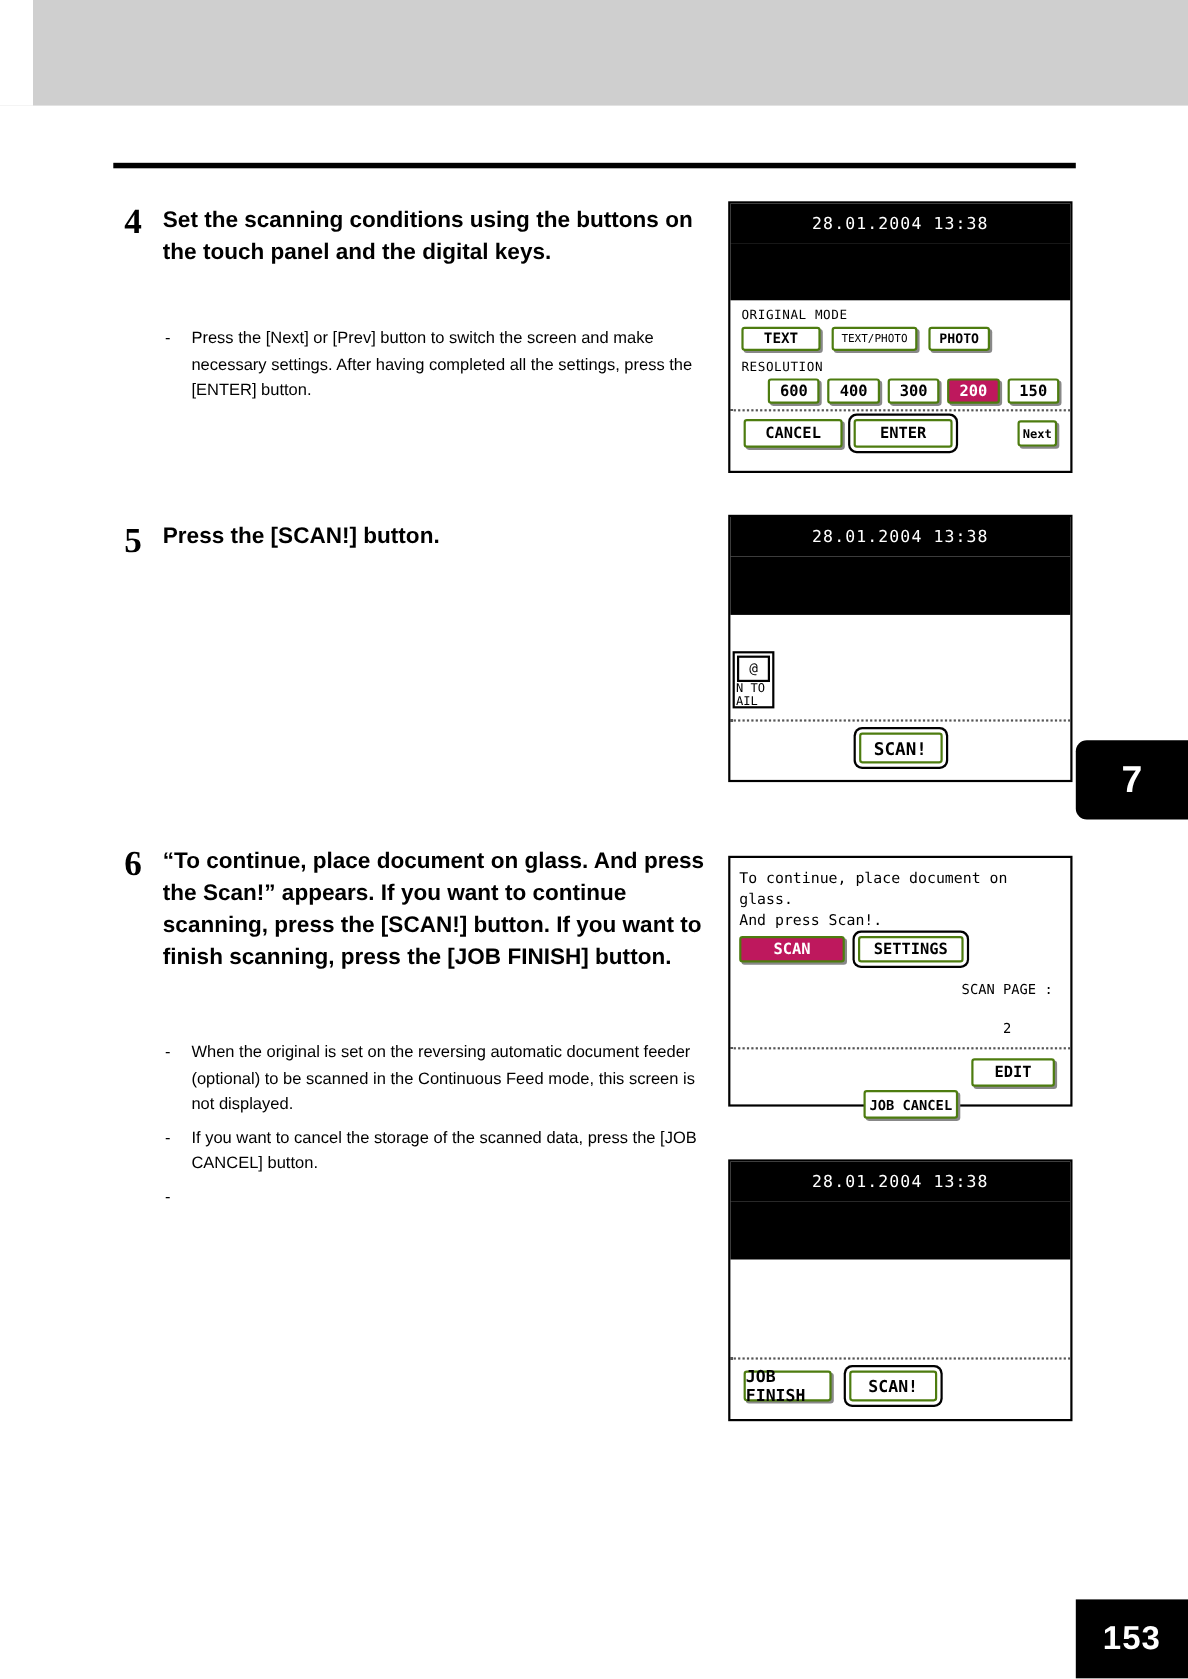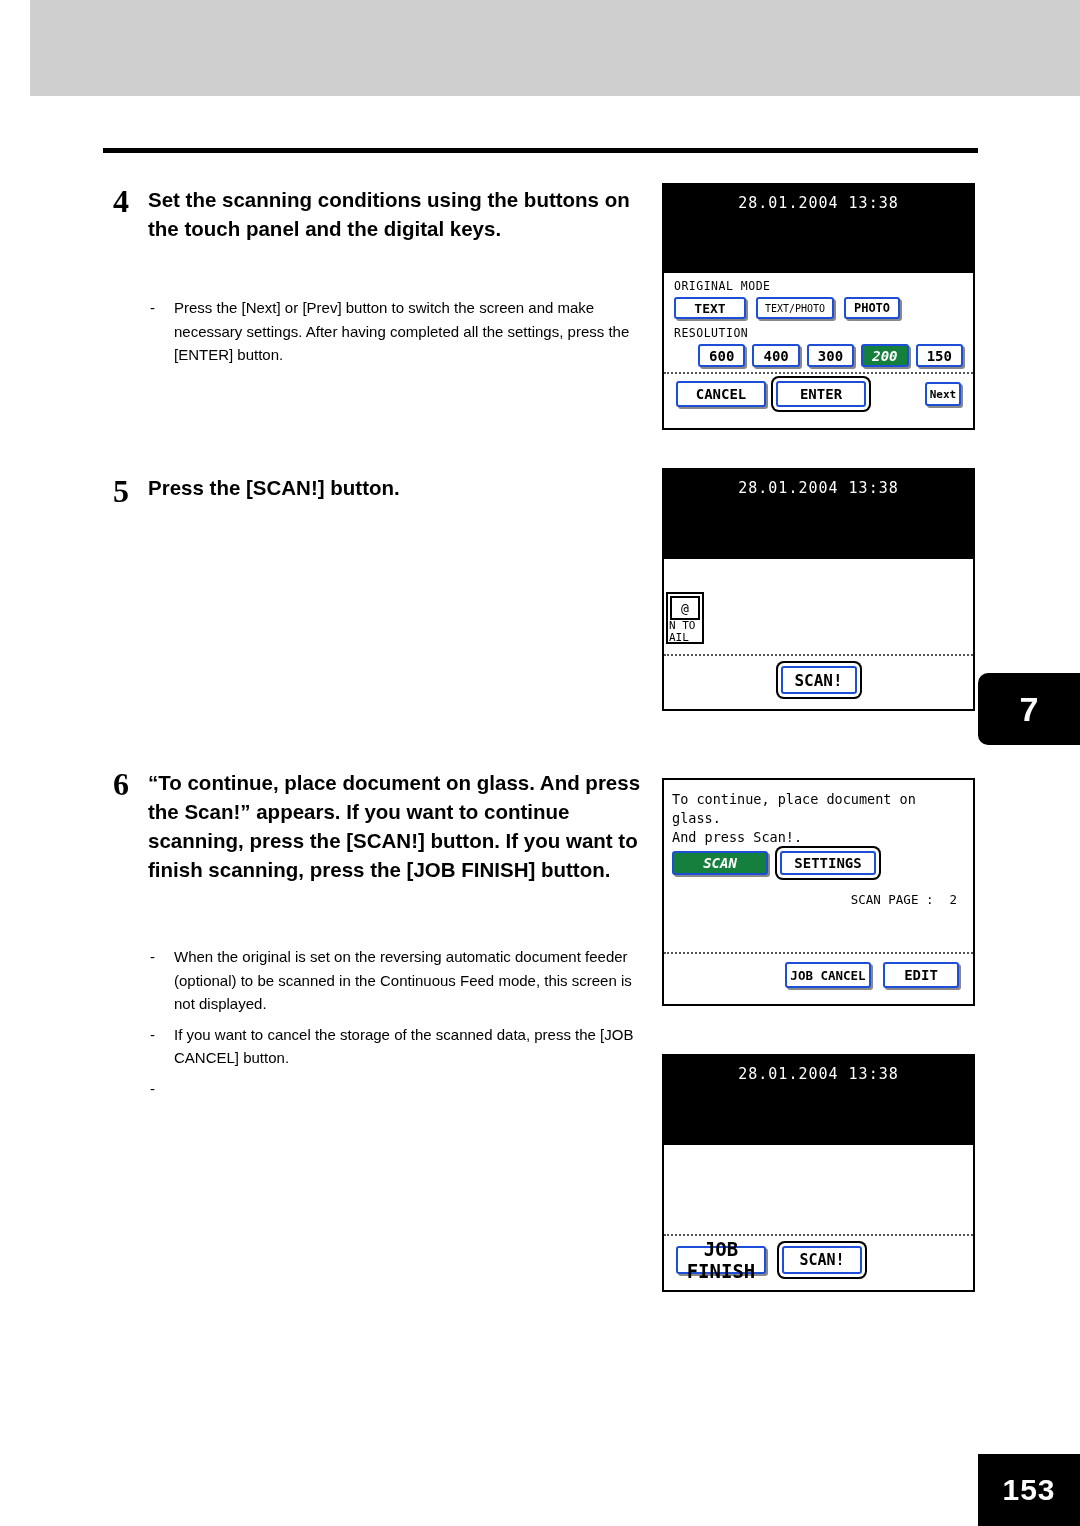--- a/index.html
+++ b/index.html
@@ -116,32 +116,31 @@
     font-size: 11.5px;
     letter-spacing: 0.5px;
     font-family: "DejaVu Sans Mono", monospace;
   }
 
   
   .key {
     display: inline-flex;
     align-items: center;
     justify-content: center;
-    border: 2px solid #1d4ed8;
+    border: 2px solid #4d7c0f;
     border-radius: 3px;
     background: #ffffff;
     font-family: "DejaVu Sans Mono", monospace;
     font-weight: bold;
     box-sizing: border-box;
     box-shadow: 2px 2px 0 #888;
   }
   .key.sel {
-    background: #15803d;
+    background: #be185d;
     color: #ffffff;
-    font-style: italic;
   }
   .key.thin {
     font-weight: normal;
   }
   .key.dbl {
     box-shadow: 0 0 0 3px #ffffff, 0 0 0 5px #000000;
   }
 
   .dotline {
     border-top: 2px dotted #555;
@@ -292,46 +291,46 @@
   </div>
   <div style="display:flex; gap:12px; padding:4px 0 0 8px; align-items:center;">
     <div class="key sel" style="width:96px; height:24px; font-size:14px;justify-content:center;">
       <span>SCAN</span>
     </div>
     <div class="key dbl" style="width:96px; height:24px; font-size:14px;">
       <span>SETTINGS</span>
     </div>
   </div>
 
-  <div style="position:absolute; right:16px; top:110px; display:flex; align-items:center; gap:16px;">
+  <div style="position:absolute; right:16px; top:110px; display:flex; align-items:center; gap:16px;flex-direction:column;">
     <span class="mono-txt" style="font-size:12.5px;">SCAN PAGE :</span>
     <span class="mono-txt" style="font-size:12.5px;">2</span>
   </div>
 
   <div class="dotline" style="position:absolute; left:0; top:172px;"></div>
 
   <div style="position:absolute; left:0; top:182px; width:100%; display:flex; justify-content:flex-end; gap:12px; padding-right:14px; box-sizing:border-box;">
-    <div class="key" style="width:86px; height:26px; font-size:12.5px;">
+    <div class="key" style="width:86px; height:26px; font-size:12.5px;margin-top:29px;">
       <span>JOB CANCEL</span>
     </div>
     <div class="key" style="width:76px; height:26px; font-size:14px;">
       <span>EDIT</span>
     </div>
   </div>
 </div>
 
 <div class="lcd" style="left:662px; top:1054px; width:313px; height:238px;">
   <div class="titlebar" style="height:36px;">
     <span>28.01.2004 13:38</span>
   </div>
   <div class="blackarea" style="height:53px;"></div>
 
   <div class="dotline" style="position:absolute; left:0; top:178px;"></div>
 
   <div style="position:absolute; left:0; top:190px; width:100%; display:flex; gap:16px; padding-left:12px; box-sizing:border-box;">
-    <div class="key" style="width:90px; height:28px; font-size:19px;text-align:center;">
+    <div class="key" style="width:80px; height:28px; font-size:15px;">
       <span>JOB FINISH</span>
     </div>
     <div class="key dbl" style="width:80px; height:28px; font-size:15px;">
       <span>SCAN!</span>
     </div>
   </div>
 </div>
 
 </body></html>

